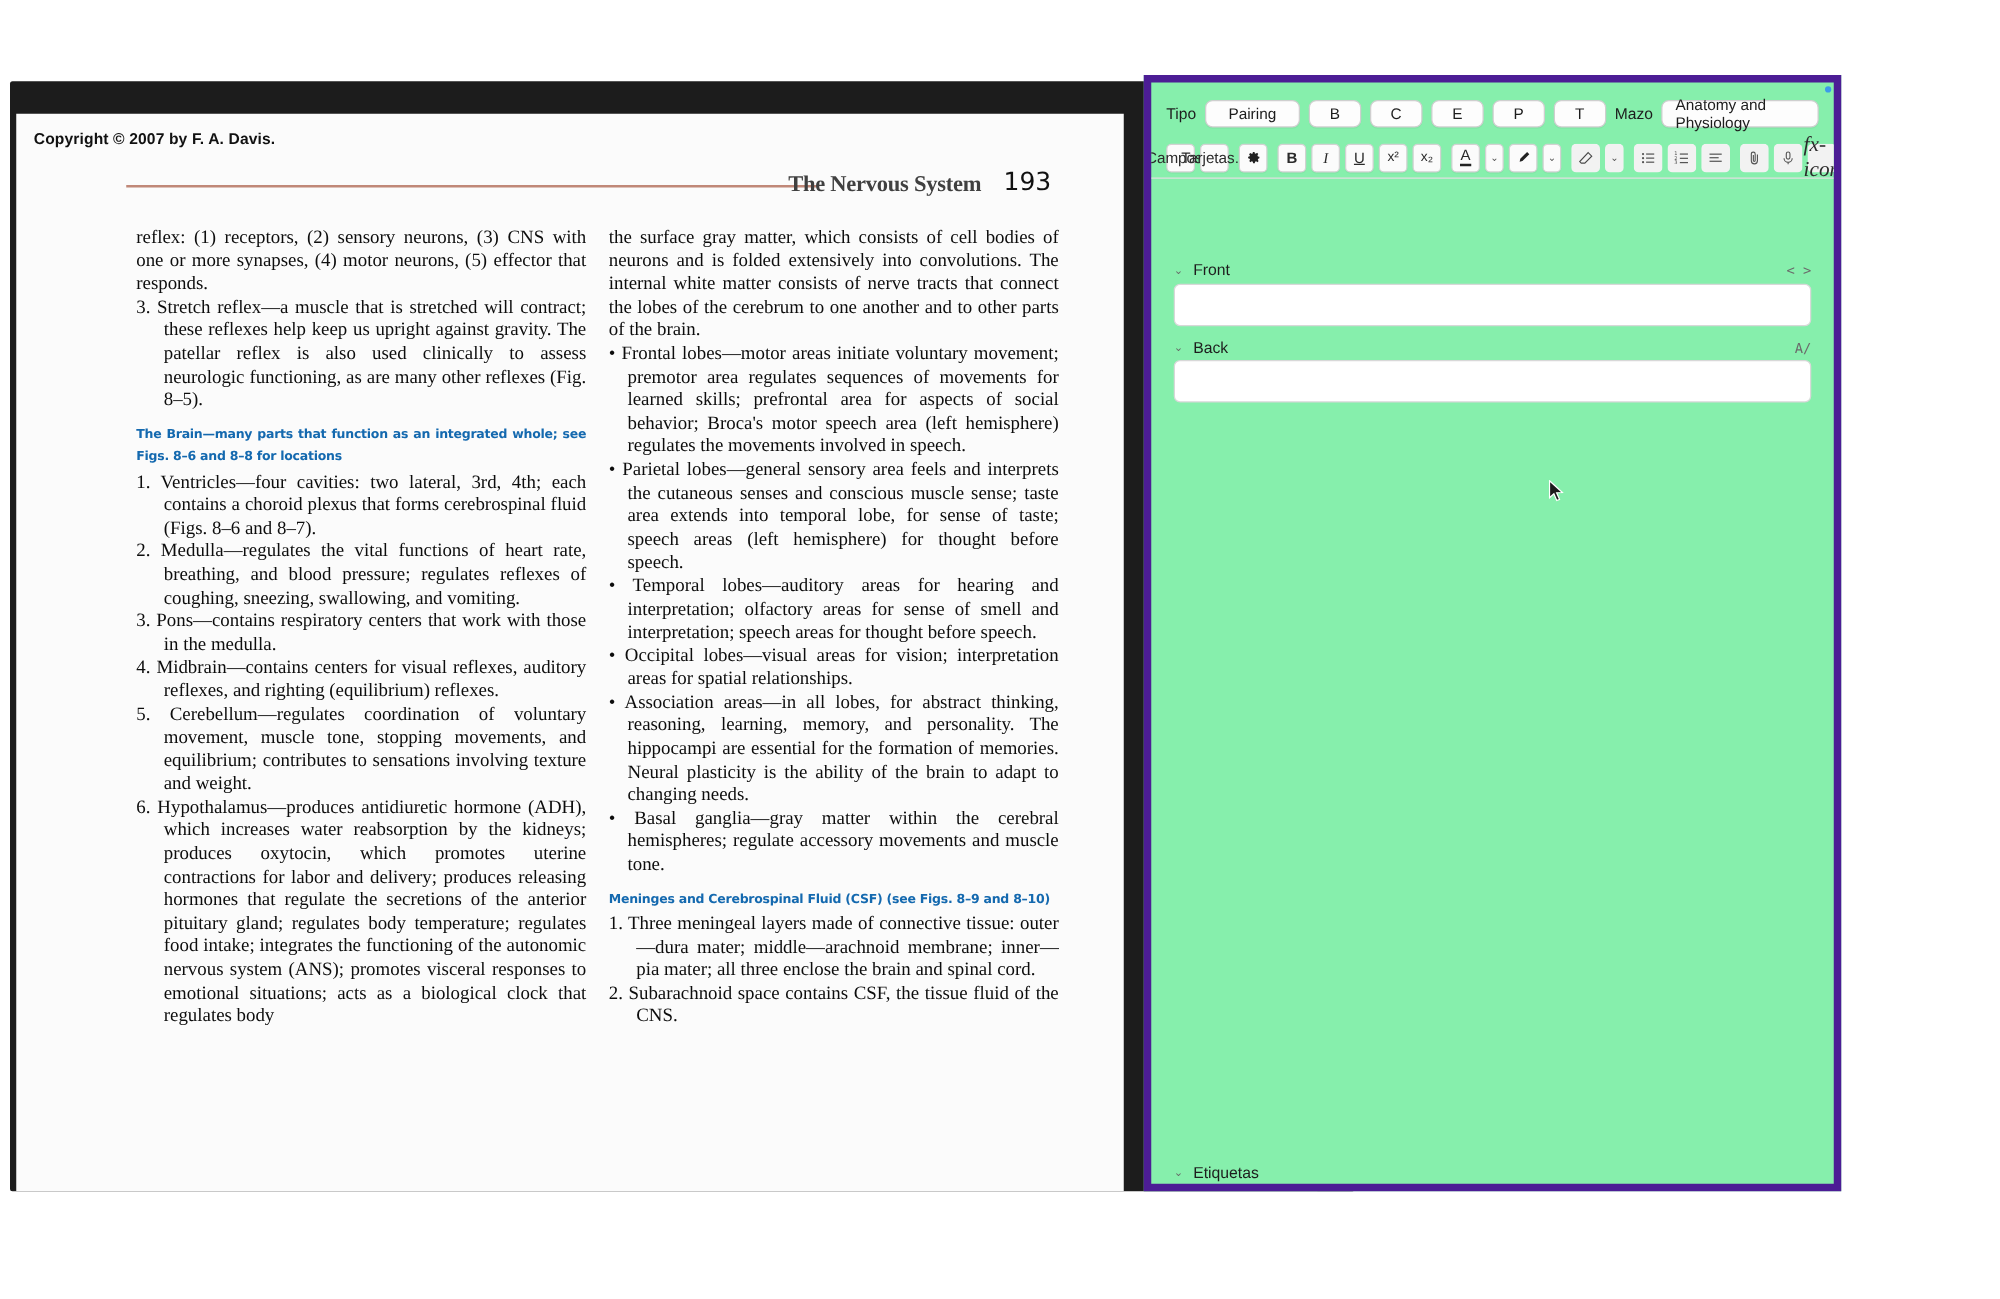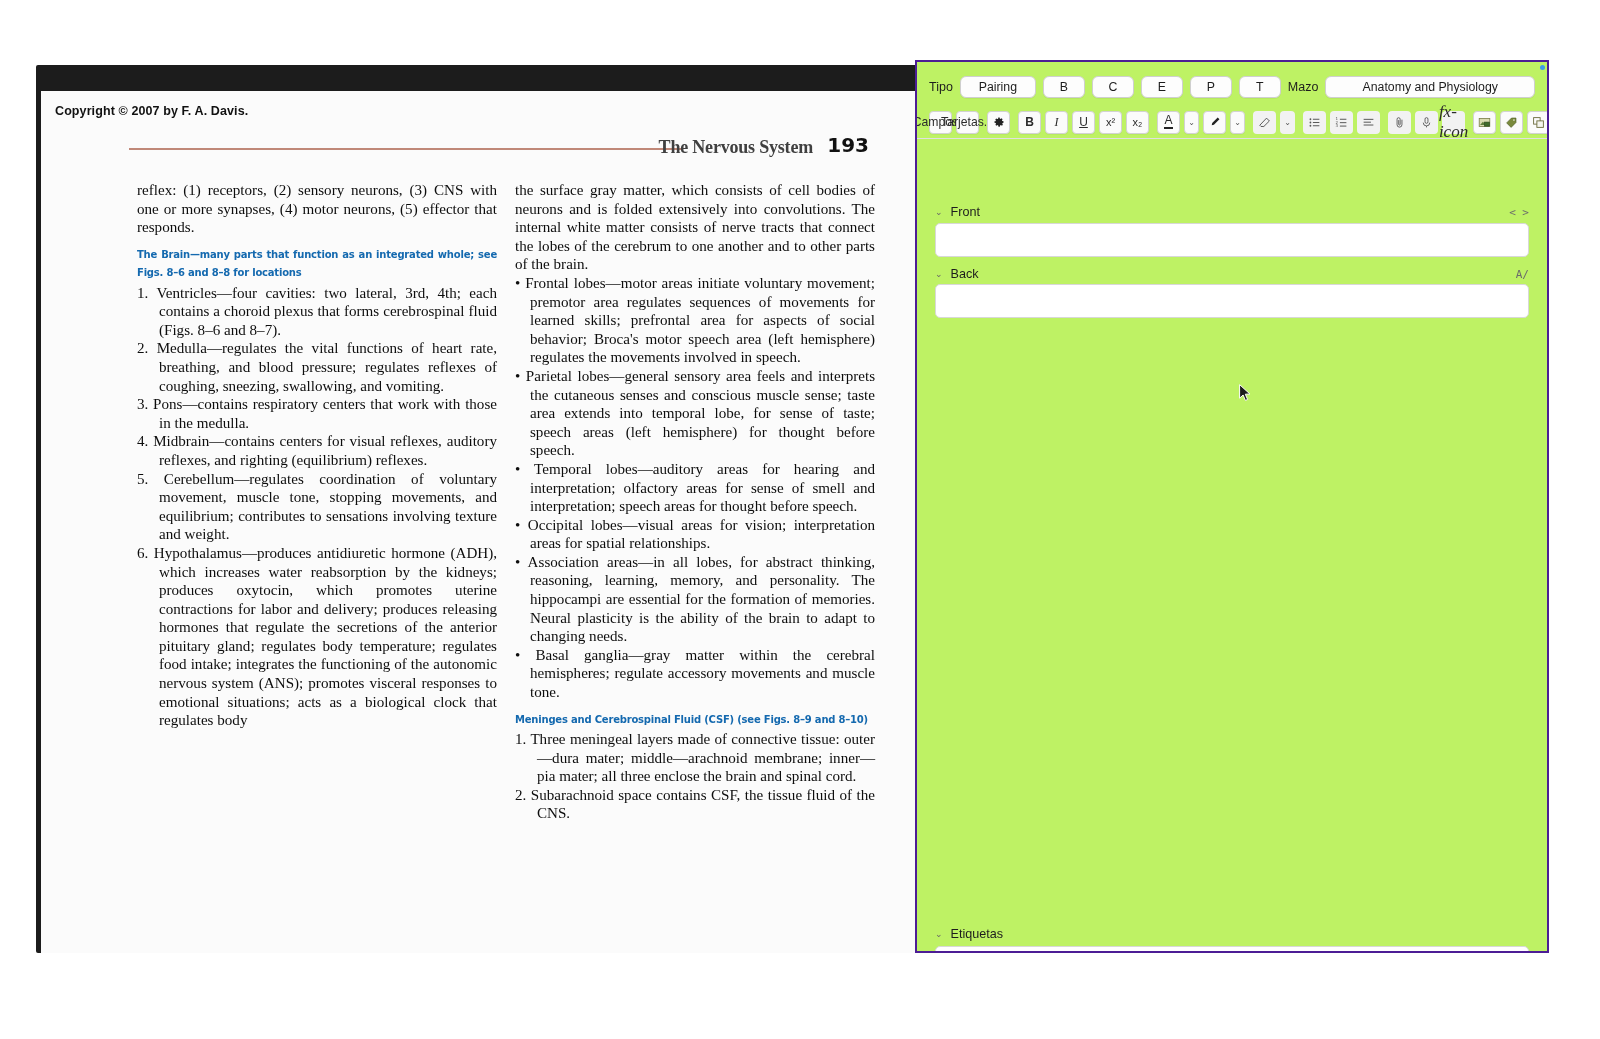--- a/index.html
+++ b/index.html
@@ -11,21 +11,20 @@
     overflow:hidden;
     position:relative;
   }
 
   
   #book-window{
     position:absolute; left:8px; top:65px; width:1076px; height:888px;
     background:#1c1c1c;
     border-radius:2px;
     overflow:hidden;
-    margin-left:28px;
   }
   #book-page{
     position:absolute; left:5px; top:26px; width:886px; height:862px;
     background:#fbfbfb;
     overflow:hidden;
   }
   #copyright{
     position:absolute; left:14px; top:13px;
     font-family:"Liberation Sans", sans-serif;
     font-size:12.5px; color:#111; font-weight:600;
@@ -39,21 +38,21 @@
     background:#c08878;
   }
   #header-title{
     position:absolute; right:56px; top:4px;
     font-family:Liberation Serif, serif;
     font-size:18px; font-weight:bold; color:#404040; letter-spacing:-0.2px;
   }
   #header-pageno{
     position:absolute; right:0; top:0px;
     font-family:"DejaVu Sans", sans-serif;
-    font-size:20px; font-weight:bold; color:#111;
+    font-size:20px; font-weight:normal; color:#111;
   }
 
   .col{
     position:absolute; top:90px; width:360px;
     font-family:"Liberation Serif", serif;
     font-size:15.1px; line-height:18.6px; color:#0d0d0d;
     text-align:justify;
   }
   #col-left{ left:96px; }
   #col-right{ left:474px; }
@@ -75,23 +74,23 @@
     position:absolute; right:0; top:0; width:30px; height:100%;
     background:#1b1b1b;
   }
   #book-scroll-thumb{
     position:absolute; right:8px; top:480px; width:7px; height:60px;
     background:#8d8f93; border-radius:4px; border:1px solid #c9c9c9;
   }
 
   
   #anki-window{
-    position:absolute; left:915px; top:60px; width:634px; height:893px;
-    background:#bef264;
-    border:2px solid #4c1d95;
+    position:absolute; left:915px; top:60px; width:558px; height:893px;
+    background:#86efac;
+    border:6px solid #4c1d95;
     overflow:hidden;
   }
   #anki-accent{
     position:absolute; right:2px; top:3px; width:5px; height:5px;
     border-radius:50%; background:#3d9be9;
   }
 
   
   #tb-row1{
     position:absolute; left:0; top:10px; width:100%; height:30px;
@@ -174,20 +173,21 @@
     <div id="copyright">Copyright © 2007 by F. A. Davis.</div>
 
     <div id="page-header">
       <div id="header-rule"></div>
       <div id="header-title">The Nervous System</div>
       <div id="header-pageno">193</div>
     </div>
 
     <div class="col" id="col-left">
         <div class="para">reflex: (1) receptors, (2) sensory neurons, (3) CNS with one or more synapses, (4) motor neurons, (5) effector that responds.</div>
+        <div class="para hang">3. Stretch reflex—a muscle that is stretched will contract; these reflexes help keep us upright against gravity. The patellar reflex is also used clinically to assess neurologic functioning, as are many other reflexes (Fig. 8–5).</div>
         <div class="blue-head">The Brain—many parts that function as an integrated whole; see Figs. 8–6 and 8–8 for locations</div>
         <div class="para hang">1. Ventricles—four cavities: two lateral, 3rd, 4th; each contains a choroid plexus that forms cerebrospinal fluid (Figs. 8–6 and 8–7).</div>
         <div class="para hang">2. Medulla—regulates the vital functions of heart rate, breathing, and blood pressure; regulates reflexes of coughing, sneezing, swallowing, and vomiting.</div>
         <div class="para hang">3. Pons—contains respiratory centers that work with those in the medulla.</div>
         <div class="para hang">4. Midbrain—contains centers for visual reflexes, auditory reflexes, and righting (equilibrium) reflexes.</div>
         <div class="para hang">5. Cerebellum—regulates coordination of voluntary movement, muscle tone, stopping movements, and equilibrium; contributes to sensations involving texture and weight.</div>
         <div class="para hang">6. Hypothalamus—produces antidiuretic hormone (ADH), which increases water reabsorption by the kidneys; produces oxytocin, which promotes uterine contractions for labor and delivery; produces releasing hormones that regulate the secretions of the anterior pituitary gland; regulates body temperature; regulates food intake; integrates the functioning of the autonomic nervous system (ANS); promotes visceral responses to emotional situations; acts as a biological clock that regulates body</div>
       </div>
     <div class="col" id="col-right">
         <div class="para">the surface gray matter, which consists of cell bodies of neurons and is folded extensively into convolutions. The internal white matter consists of nerve tracts that connect the lobes of the cerebrum to one another and to other parts of the brain.</div>

